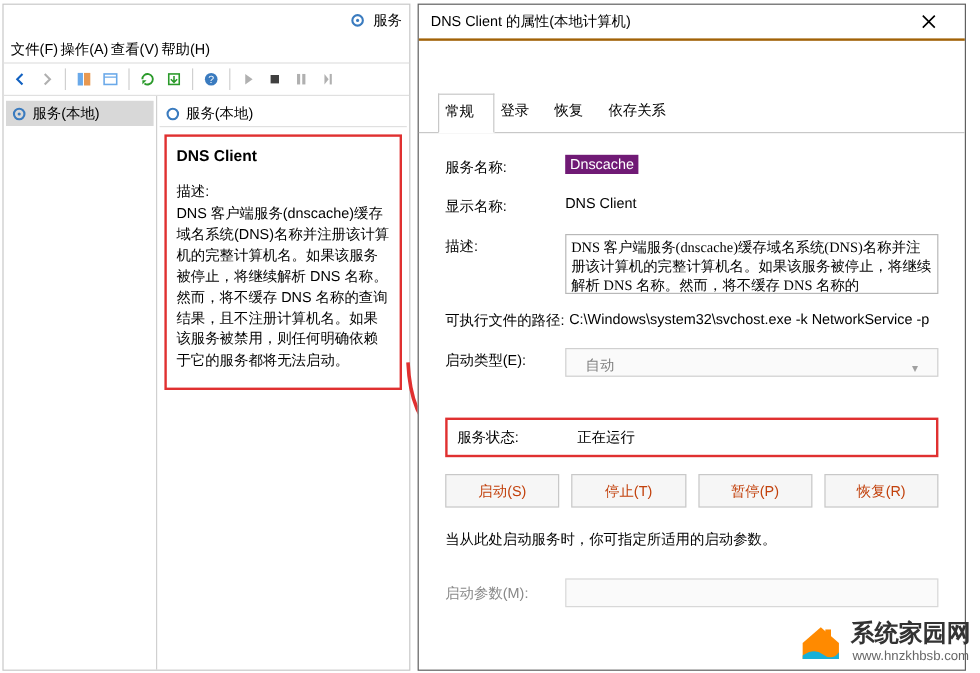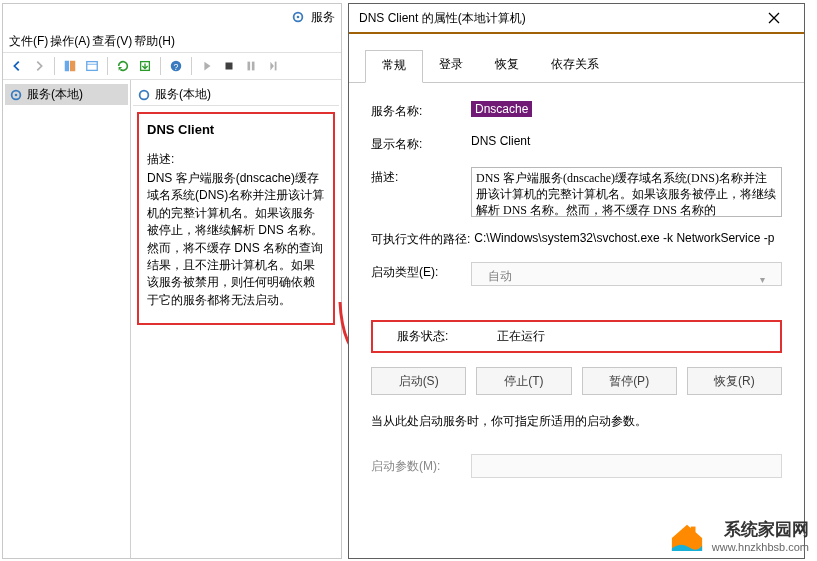--- a/index.html
+++ b/index.html
@@ -35,46 +35,46 @@
   .arrow { position: absolute; left: 336px; top: 298px; width: 46px; height: 80px; pointer-events: none; }
   .arrow svg { width: 46px; height: 80px; }
 
   
   .props-dialog { position: absolute; left: 348px; top: 3px; width: 457px; height: 556px; border: 1px solid #606060; background: #fff; }
   .dlg-title-row { height: 30px; display: flex; align-items: center; padding: 0 10px; border-bottom: 2px solid #a16207; }
   .dlg-title-row .t { flex: 1; font-size: 12px; }
   .dlg-close { width: 40px; height: 30px; display: flex; align-items: center; justify-content: center; cursor: pointer; }
 
   .tab-row { display: flex; gap: 0; padding: 16px 16px 0 16px; border-bottom: 1px solid #c8c8c8; }
-  .tab { padding: 6px 16px 8px 16px; cursor: pointer; }
+  .tab { padding: 6px 16px 8px 5px; cursor: pointer; margin-top: 28px; }
   .tab.active { border: 1px solid #c8c8c8; border-bottom: 1px solid #fff; margin-bottom: -1px; background: #fff; }
 
   .form-area { padding: 18px 22px 0 22px; }
   .frow { display: flex; align-items: flex-start; margin-bottom: 14px; }
   .frow .lbl { width: 100px; padding-top: 2px; }
   .frow .val { flex: 1; }
   .sel-val { background: #701a75; color: #fff; padding: 1px 4px; display: inline-block; }
   .desc-box { flex: 1; height: 50px; border: 1px solid #b8b8b8; padding: 2px 4px; overflow: hidden; line-height: 1.35; font-family: "Microsoft YaHei"; }
   .combo { flex: 1; border: 1px solid #d0d0d0; height: 24px; display: flex; align-items: flex-end; padding: 0 16px; justify-content: space-between; color: #808080; background: #fafafa; }
   .chev { font-size: 10px; color: #a0a0a0; }
 
   .status-block { margin: 34px 22px 0 22px; }
   .status-line { border: 2px solid #e03030; padding: 6px 8px; display: flex; }
-  .status-line .lbl { width: 100px; margin-left: 16px; }
+  .status-line .lbl { width: 100px; }
   .btn-row { display: flex; gap: 10px; margin-top: 14px; }
-  .btn { flex: 1; height: 28px; border: 1px solid #c8c8c8; background: #f6f6f6; display: flex; align-items: center; justify-content: center; color: #404040; cursor: default; }
+  .btn { flex: 1; height: 28px; border: 1px solid #c8c8c8; background: #f6f6f6; display: flex; align-items: center; justify-content: center; color: #c2410c; cursor: default; }
   .note { margin: 18px 22px 0 22px; }
   .params-row { display: flex; margin: 24px 22px 0 22px; }
   .params-row .lbl { width: 100px; color: #888; padding-top: 4px; }
   .params-row .inp { flex: 1; height: 24px; border: 1px solid #d8d8d8; background: #fafafa; }
 
   
   .wm { position: absolute; right: 8px; bottom: 8px; display: flex; align-items: center; gap: 6px; }
   .wm-txt { text-align: right; }
-  .wm-txt .a { font-size: 17px; font-weight: bold; color: #333; }
+  .wm-txt .a { font-size: 20px; font-weight: bold; color: #333; }
   .wm-txt .b { font-size: 11px; color: #666; text-align: center; }
   .wm-logo { width: 38px; height: 34px; }
 </style>
 </head>
 <body>
 
 <div class="services-window">
 
   <div class="title-row">
     <span class="gear">

